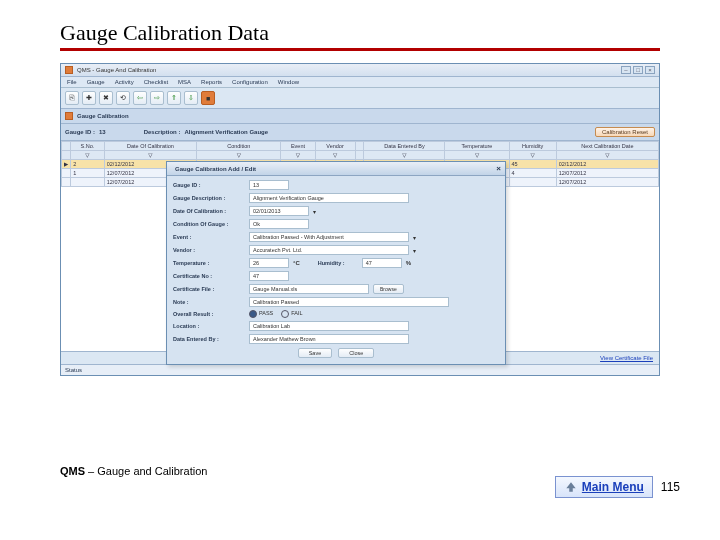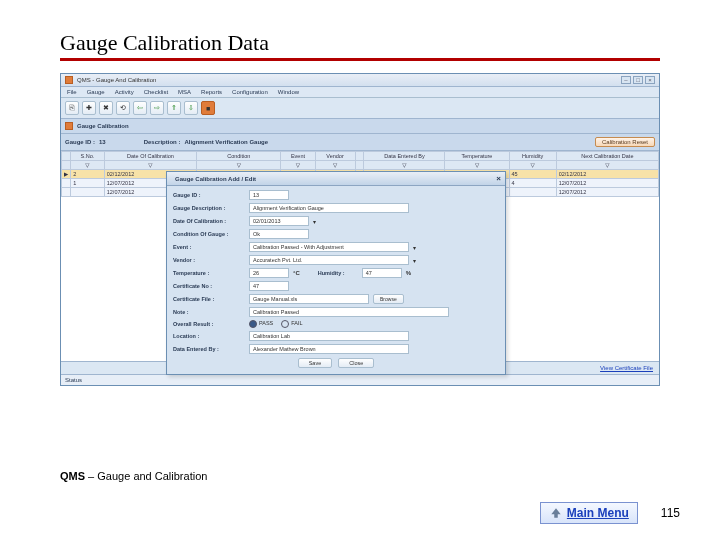--- a/index.html
+++ b/index.html
@@ -5,21 +5,21 @@
   * { box-sizing: border-box; margin: 0; padding: 0; }
   body {
     width: 720px;
     height: 540px;
     background: #fff;
     font-family: Arial, sans-serif;
     font-size: 7px;
     position: relative;
     overflow: hidden;
   }
-  .slide { padding: 30px 60px 0 60px; }
+  .slide { padding: 20px 60px 0 60px; }
   .title {
     font-family: "Times New Roman", serif;
     font-size: 22px;
     color: #000;
     margin-bottom: 2px;
   }
   .title-rule { height: 3px; background: #b20000; margin-bottom: 12px; }
 
   .app {
     border: 1px solid #6b8fb3;
@@ -128,26 +128,26 @@
     text-align:right; padding:3px 6px;
     background:#dbe7f3; border-top:1px solid #9fb5cf;
   }
   .viewcert a { color:#1a3fbb; text-decoration:underline; font-size:6px;}
   .statusbar {
     background:#e7eef7; border-top:1px solid #9fb5cf;
     padding:2px 4px; color:#2a3b55; font-size:6px;
   }
 
   .footer {
-    position:absolute; left:60px; right:40px; bottom:16px;
-    display:flex; align-items:flex-start; justify-content:space-between;
+    position:absolute; left:60px; right:40px; bottom:42px;
+    display:flex; align-items:center; justify-content:space-between;
   }
   .foot-left { font-size:11px; color:#000; }
   .foot-left b { font-weight:bold;}
-  .foot-right { display:flex; align-items:center; gap:23px;margin-top:32px;}
+  .foot-right { display:flex; align-items:center; gap:8px;margin-top:32px;}
   .mm-btn {
     border:1px solid #7a92d0; background:linear-gradient(#f4f8ff,#d8e4fa);
     padding:3px 8px; display:flex; align-items:center; gap:4px;
     color:#1a3fbb; font-weight:bold; font-size:12px;
     text-decoration:underline;
   }
   .mm-btn svg { width:14px; height:14px;}
   .pagenum { font-size:12px; color:#000;}
 </style>
 </head>

